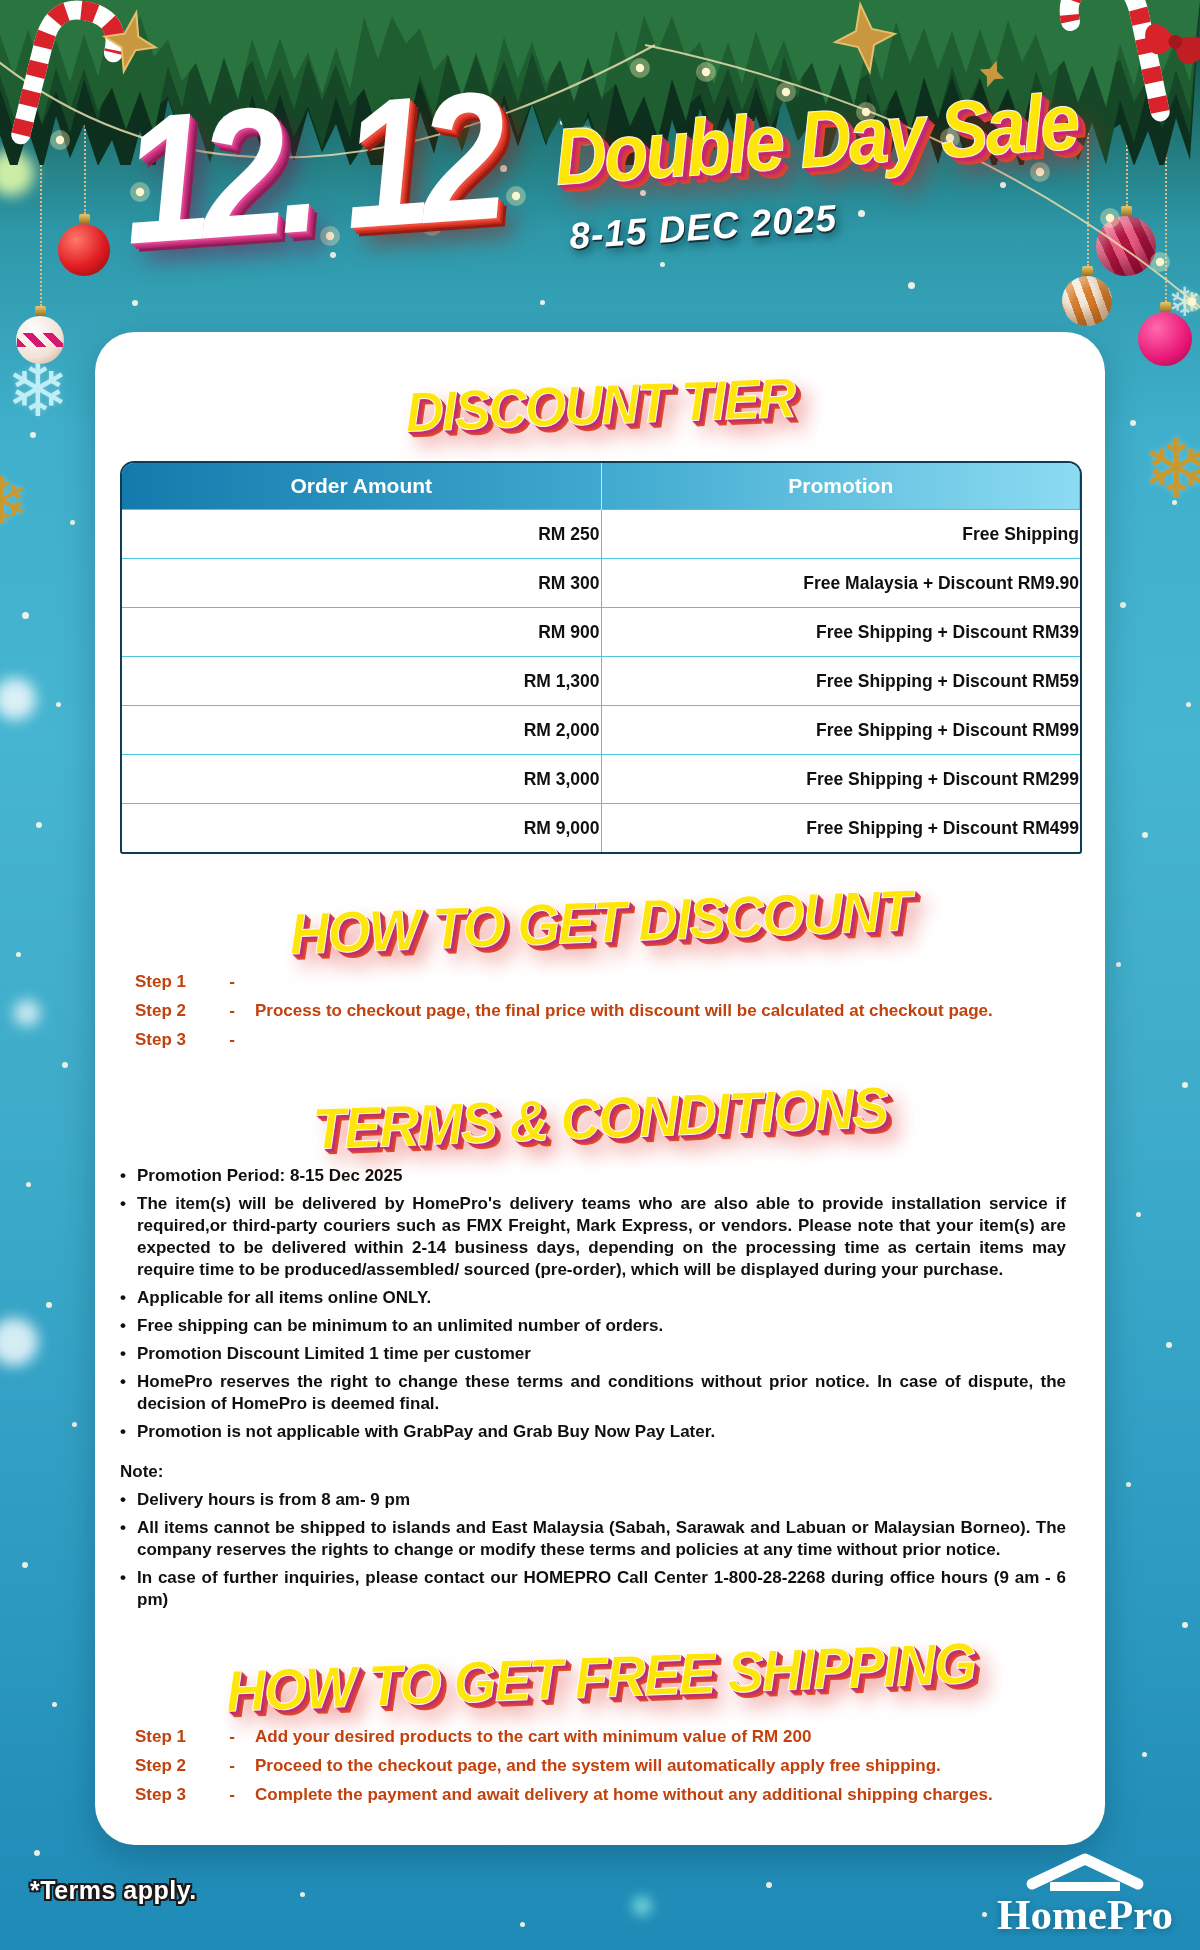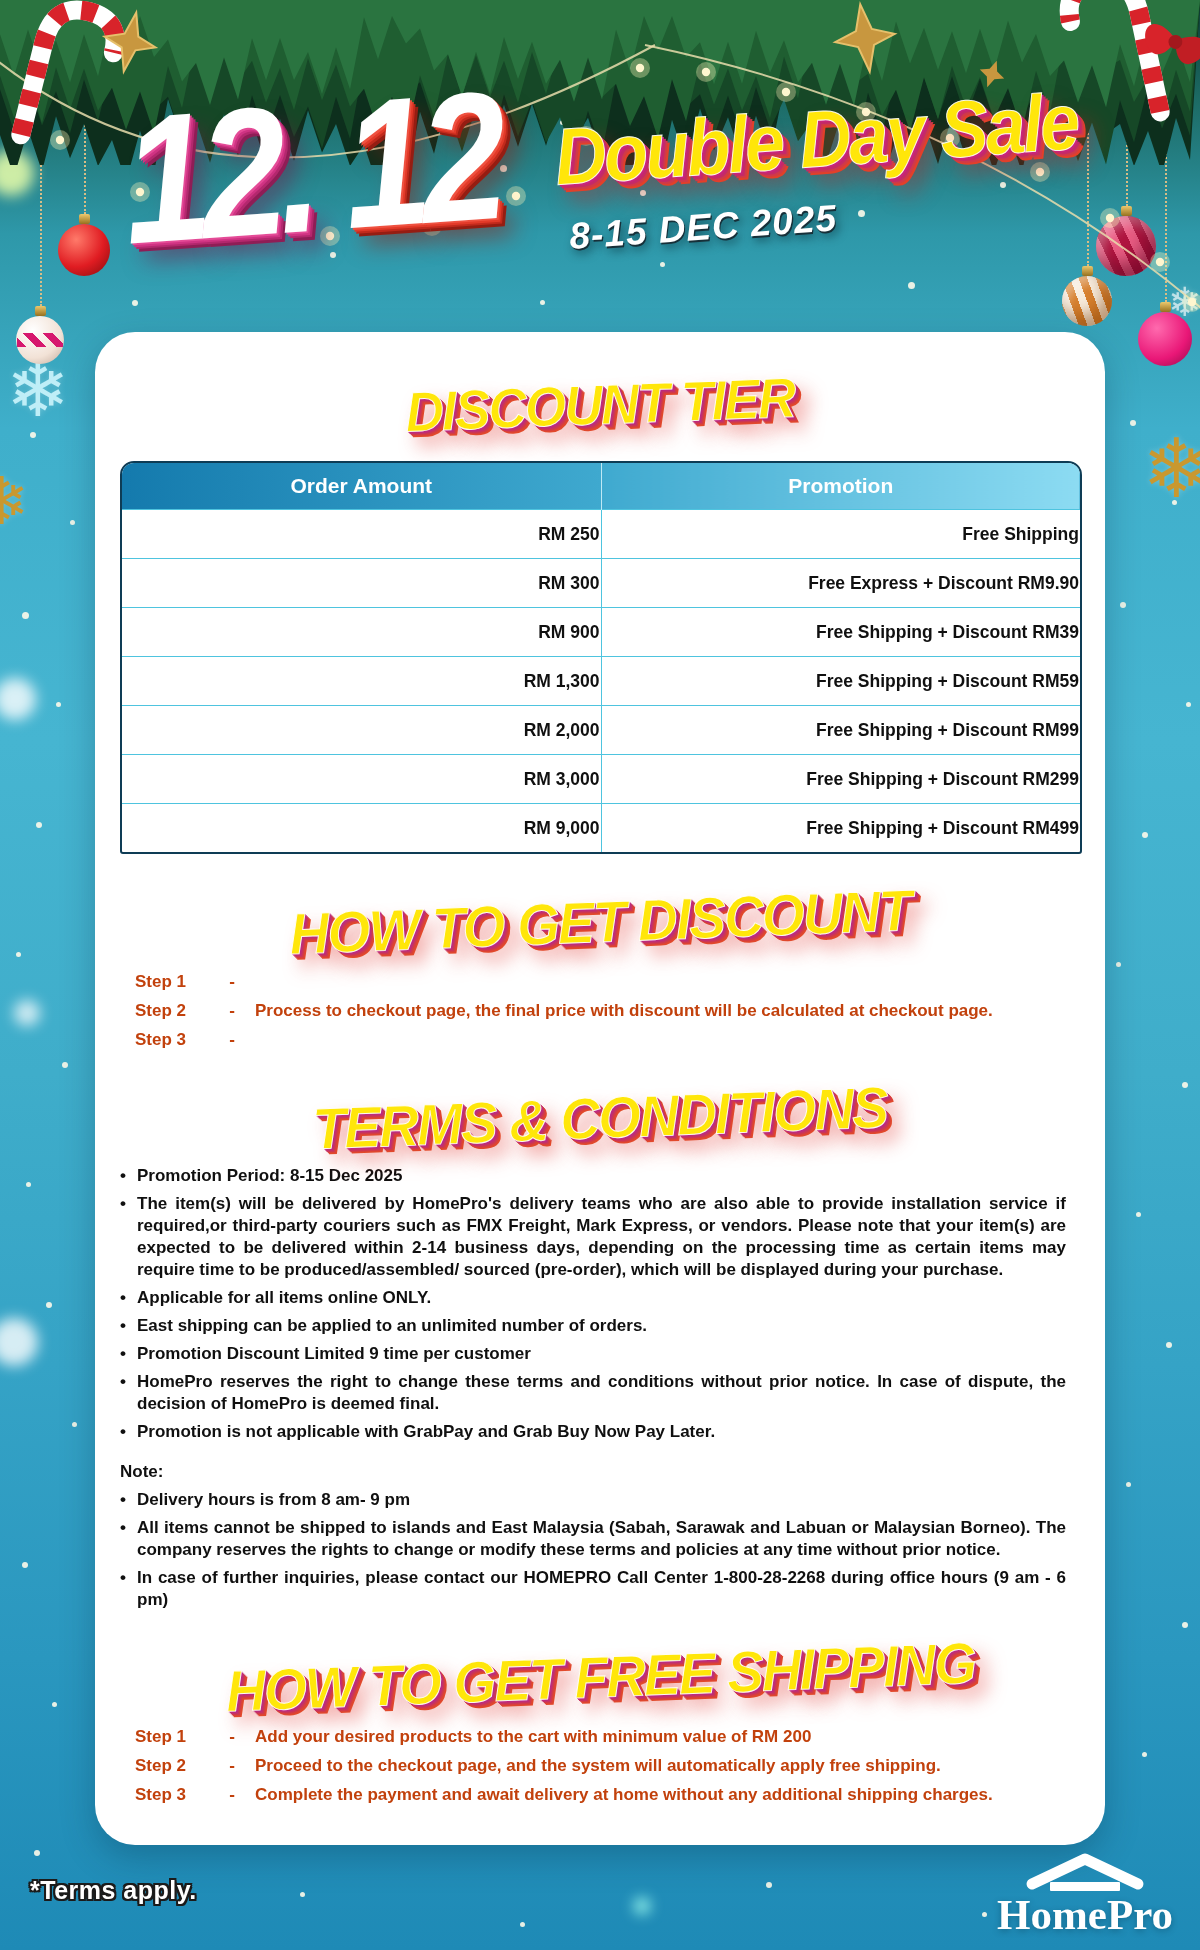--- a/index.html
+++ b/index.html
@@ -255,21 +255,21 @@
         </thead>
         <tbody>
 
             <tr>
               <td>RM 250</td>
               <td>Free Shipping</td>
             </tr>
 
             <tr>
               <td>RM 300</td>
-              <td>Free Express + Discount RM9.90</td>
+              <td>Free Malaysia + Discount RM9.90</td>
             </tr>
 
             <tr>
               <td>RM 900</td>
               <td>Free Shipping + Discount RM39</td>
             </tr>
 
             <tr>
               <td>RM 1,300</td>
               <td>Free Shipping + Discount RM59</td>
@@ -328,26 +328,26 @@
           <span class="btxt">The item(s) will be delivered by HomePro's delivery teams who are also able to provide installation service if required,or third-party couriers such as FMX Freight, Mark Express, or vendors. Please note that your item(s) are expected to be delivered within 2-14 business days, depending on the processing time as certain items may require time to be produced/assembled/ sourced (pre-order), which will be displayed during your purchase.</span>
         </div>
 
         <div class="bullet">
           <span class="dot">•</span>
           <span class="btxt">Applicable for all items online ONLY.</span>
         </div>
 
         <div class="bullet">
           <span class="dot">•</span>
-          <span class="btxt">East shipping can be applied to an unlimited number of orders.</span>
-        </div>
-
-        <div class="bullet">
-          <span class="dot">•</span>
-          <span class="btxt">Promotion Discount Limited 9 time per customer</span>
+          <span class="btxt">Free shipping can be minimum to an unlimited number of orders.</span>
+        </div>
+
+        <div class="bullet">
+          <span class="dot">•</span>
+          <span class="btxt">Promotion Discount Limited 1 time per customer</span>
         </div>
 
         <div class="bullet">
           <span class="dot">•</span>
           <span class="btxt">HomePro reserves the right to change these terms and conditions without prior notice. In case of dispute, the decision of HomePro is deemed final.</span>
         </div>
 
         <div class="bullet">
           <span class="dot">•</span>
           <span class="btxt">Promotion is not applicable with GrabPay and Grab Buy Now Pay Later.</span>

